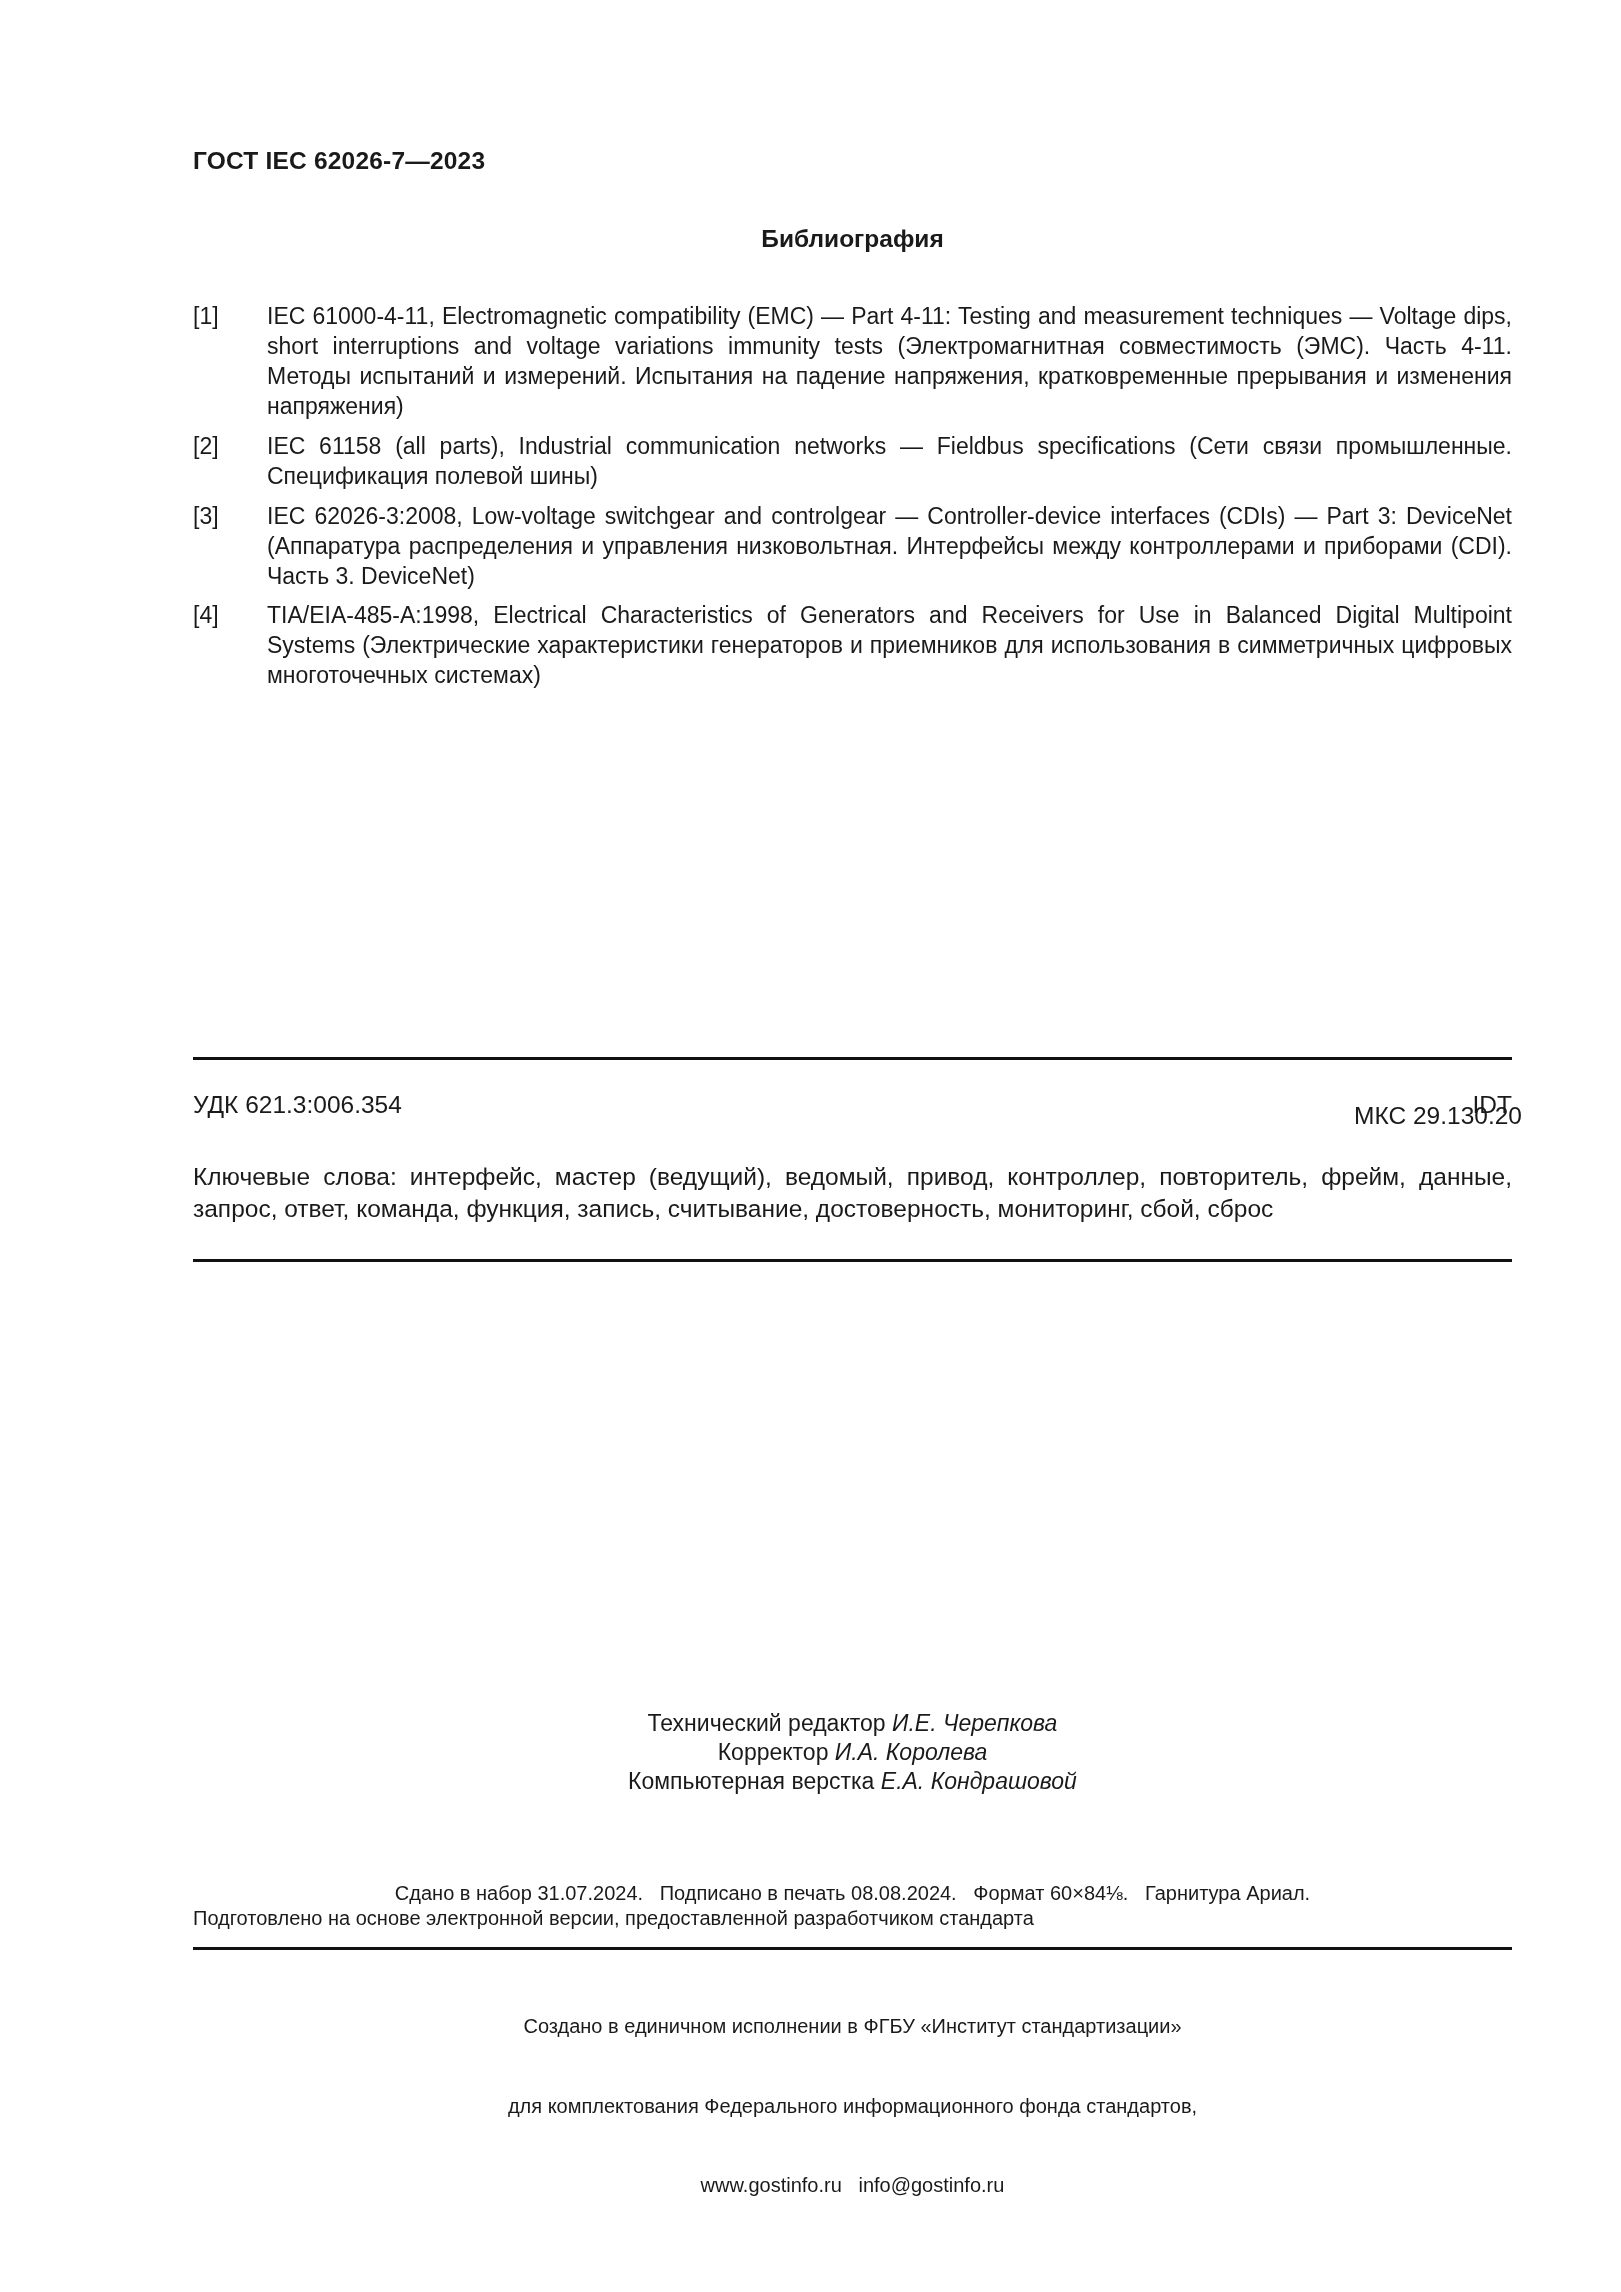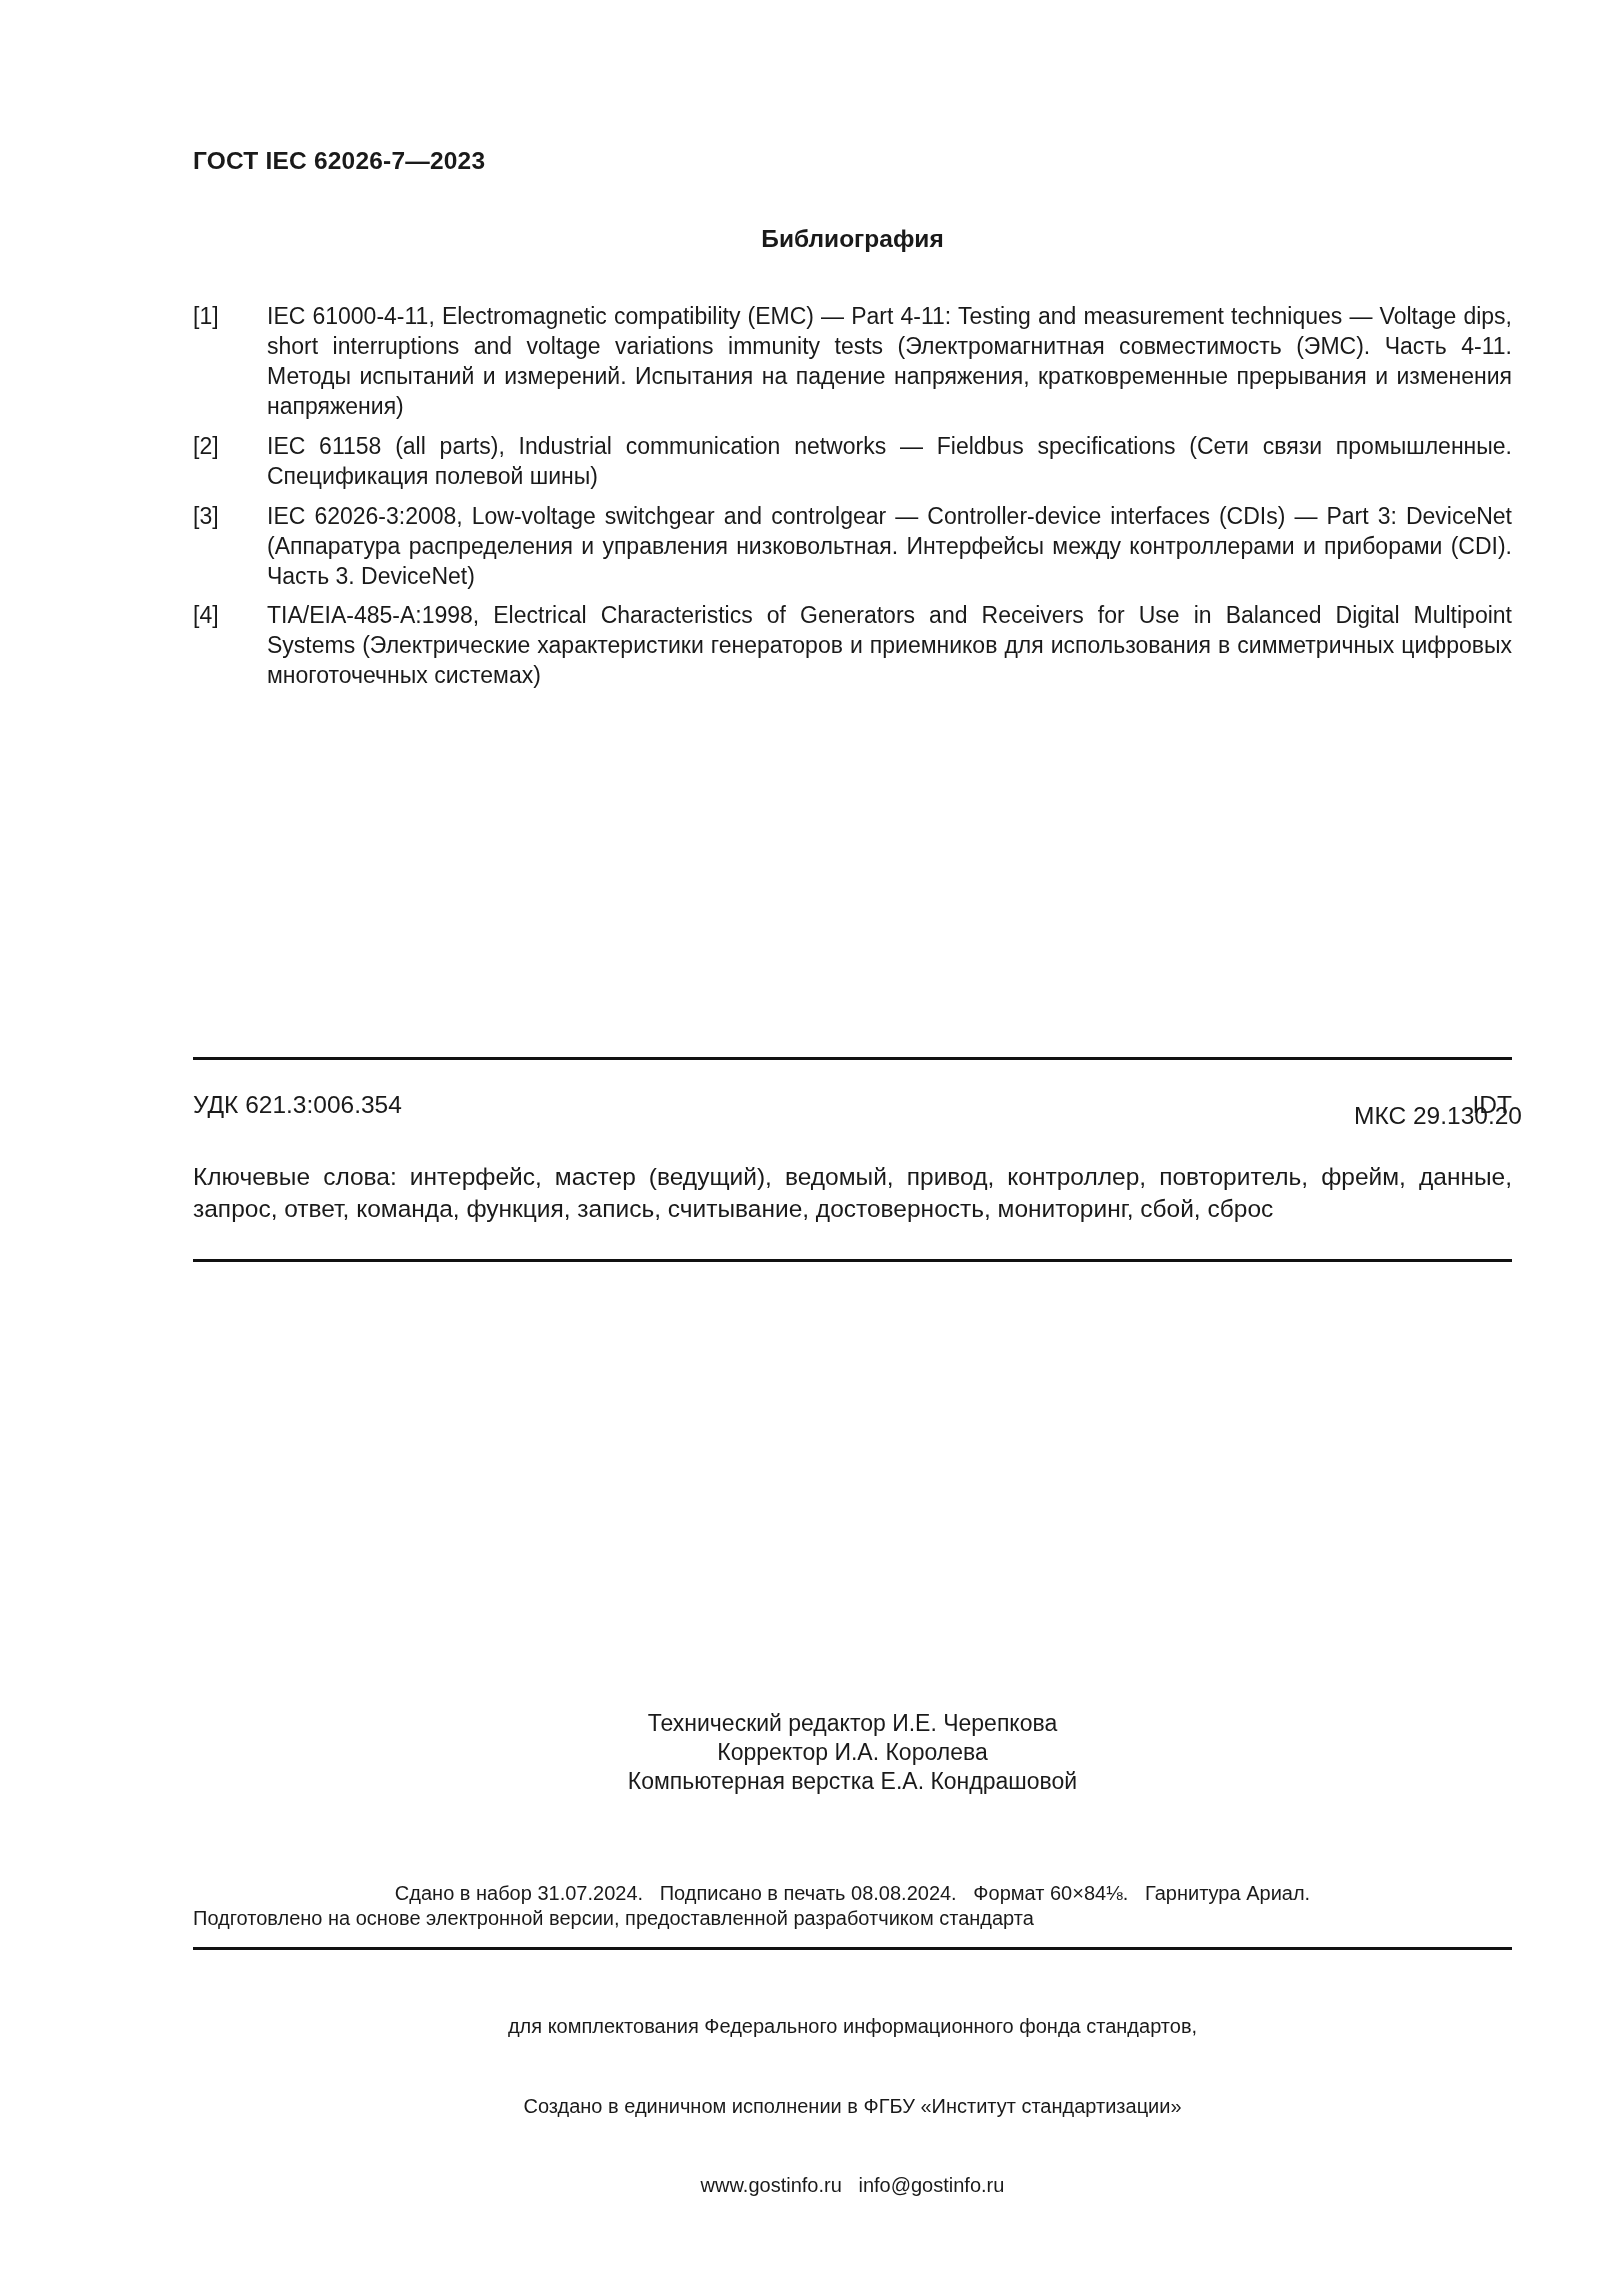--- a/index.html
+++ b/index.html
@@ -101,21 +101,21 @@
     }
     .credits {
       position: absolute;
       top: 1709px;
       left: 0;
       width: 100%;
       text-align: center;
       font-size: 23px;
       line-height: 29px;
     }
-    .credits .name { }
+    .credits .name { font-style: italic; }
     .print-info {
       position: absolute;
       top: 1827px;
       left: 0;
       width: 100%;
       text-align: center;
       font-size: 20px;
       line-height: 26.5px;
       white-space: pre;
     }
@@ -194,19 +194,19 @@
 
   <div class="print-info">
     <div>Сдано в набор 31.07.2024.   Подписано в печать 08.08.2024.   Формат 60×84⅛.   Гарнитура Ариал.</div>
   </div>
 
   <div class="prepared">Подготовлено на основе электронной версии, предоставленной разработчиком стандарта</div>
 
   <div class="rule r3"></div>
 
   <div class="publisher">
+    <div>Создано в единичном исполнении в ФГБУ «Институт стандартизации»</div>
     <div>для комплектования Федерального информационного фонда стандартов,</div>
-    <div>Создано в единичном исполнении в ФГБУ «Институт стандартизации»</div>
     <div>www.gostinfo.ru   info@gostinfo.ru</div>
   </div>
 
 </div>
 
 
 </body></html>

